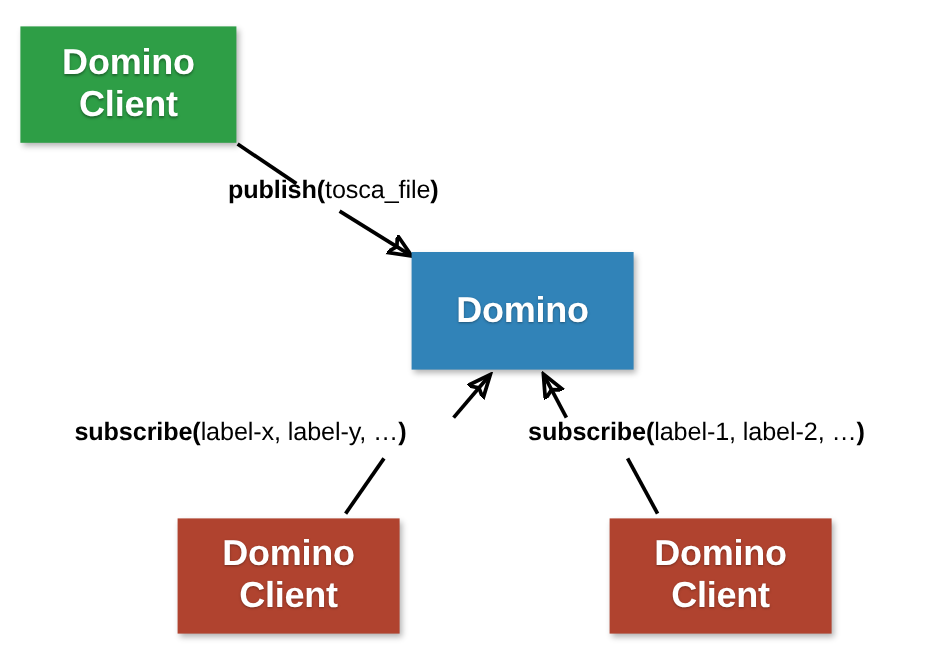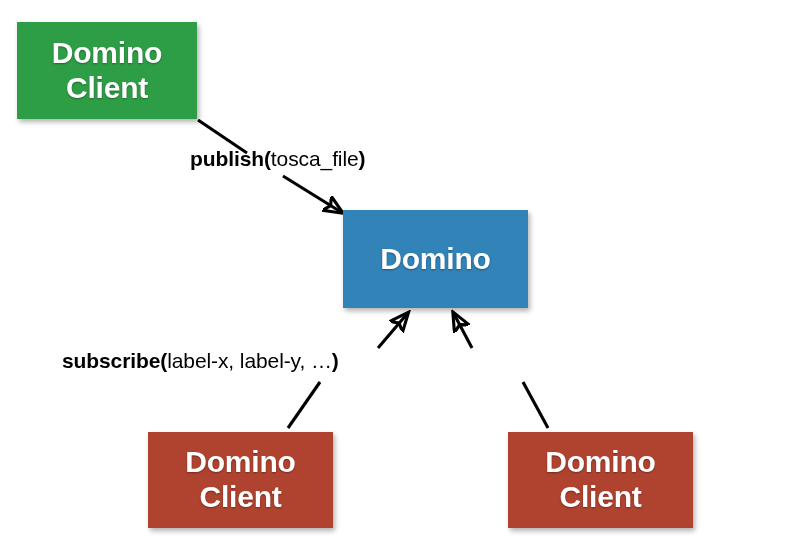--- a/index.html
+++ b/index.html
@@ -129,14 +129,17 @@
   </div>
 
   <div class="edge-label" id="label-publish">
     <b>publish(</b><span class="arg">tosca_file</span><b>)</b>
   </div>
 
   <div class="edge-label" id="label-subscribe-left">
     <b>subscribe(</b><span class="arg">label-x, label-y, …</span><b>)</b>
   </div>
 
+  <div class="edge-label" id="label-subscribe-right">
+    <b>subscribe(</b><span class="arg">label-1, label-2, …</span><b>)</b>
+  </div>
 
 </div>
 
 </body></html>

